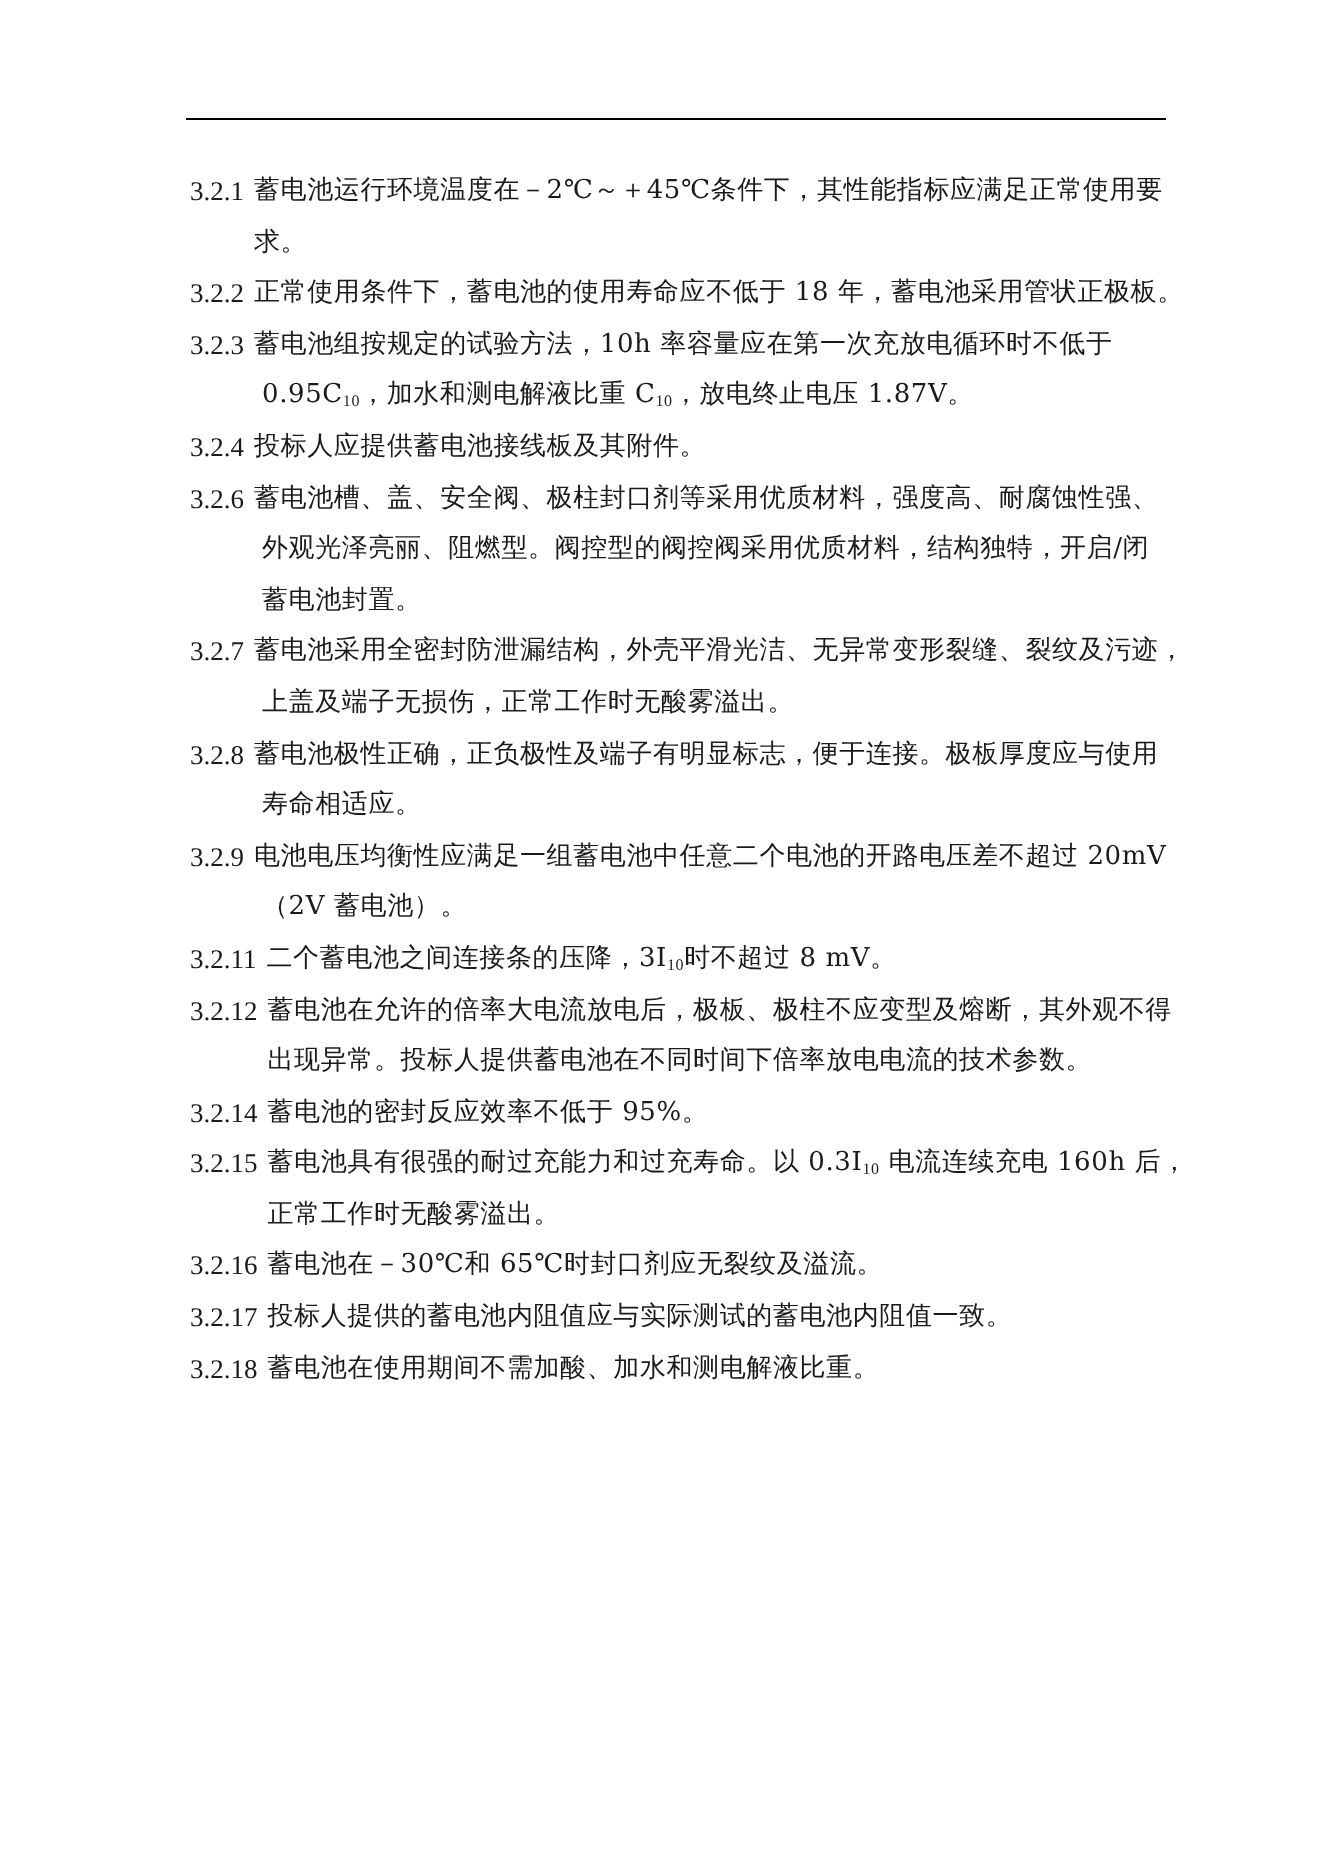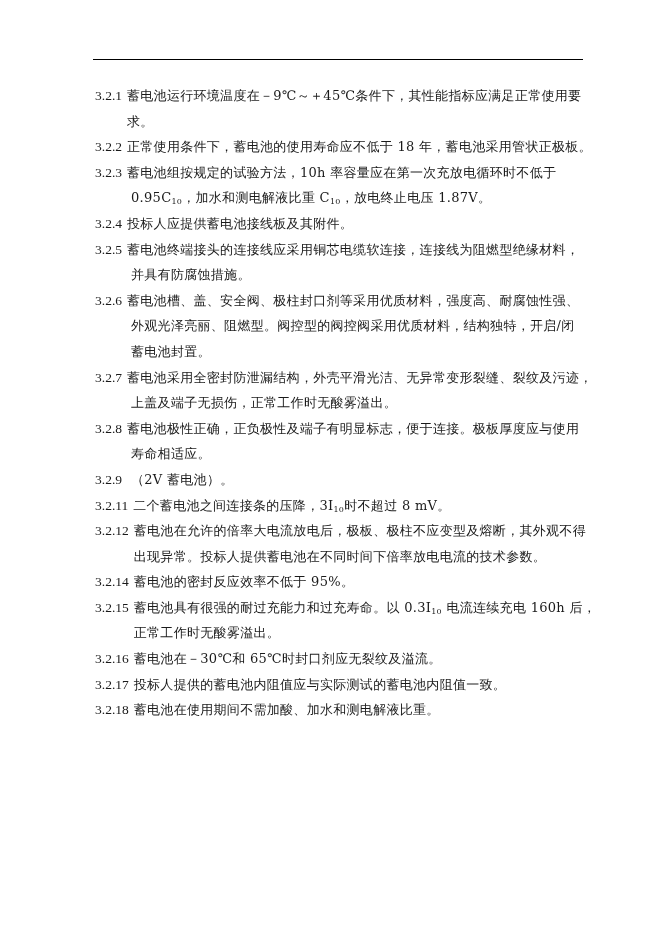--- a/index.html
+++ b/index.html
@@ -3,34 +3,34 @@
 <meta charset="utf-8">
 <style>
   html, body { margin: 0; padding: 0; background: #ffffff; }
   body { width: 662px; height: 936px; position: relative; overflow: hidden;
          font-family: "DejaVu Serif", "Liberation Serif", serif; color: #1a1a1a; }
   .rule { position: absolute; left: 93px; top: 59px; width: 490px; height: 0; border-top: 1px solid #000; }
   .content { position: absolute; left: 95px; top: 83px; width: 495px; }
   .item { display: flex; font-size: 13px; line-height: 25.6px; }
   .num { flex: 0 0 auto; white-space: nowrap; margin-right: 5px; font-family: "Liberation Serif", serif; font-size: 13.5px; }
   .body { flex: 1 1 auto; letter-spacing: 0.3px; }
-  sub { font-size: 8px; vertical-align: -2px; line-height: 0; }
+  sub { font-size: 8px; vertical-align: -2px; line-height: 0; font-family: Liberation Serif, serif; }
   .line { display: block; white-space: nowrap; }
 </style>
 </head>
 <body>
 
 <div class="rule"></div>
 
 <div class="content">
 
   <div class="item">
     <span class="num">3.2.1</span>
     <span class="body">
-      <span class="line">蓄电池运行环境温度在－9℃～＋45℃条件下，其性能指标应满足正常使用要</span>
+      <span class="line">蓄电池运行环境温度在－2℃～＋45℃条件下，其性能指标应满足正常使用要</span>
       <span class="line">求。</span>
     </span>
   </div>
 
   <div class="item">
     <span class="num">3.2.2</span>
     <span class="body">
       <span class="line">正常使用条件下，蓄电池的使用寿命应不低于 18 年，蓄电池采用管状正极板。</span>
     </span>
   </div>
@@ -43,27 +43,20 @@
     </span>
   </div>
 
   <div class="item">
     <span class="num">3.2.4</span>
     <span class="body">
       <span class="line">投标人应提供蓄电池接线板及其附件。</span>
     </span>
   </div>
 
-  <div class="item">
-    <span class="num">3.2.5</span>
-    <span class="body">
-      <span class="line">蓄电池终端接头的连接线应采用铜芯电缆软连接，连接线为阻燃型绝缘材料，</span>
-      <span class="line" style="padding-left:4px">并具有防腐蚀措施。</span>
-    </span>
-  </div>
 
   <div class="item">
     <span class="num">3.2.6</span>
     <span class="body">
       <span class="line">蓄电池槽、盖、安全阀、极柱封口剂等采用优质材料，强度高、耐腐蚀性强、</span>
       <span class="line" style="padding-left:4px">外观光泽亮丽、阻燃型。阀控型的阀控阀采用优质材料，结构独特，开启/闭</span>
       <span class="line" style="padding-left:4px">蓄电池封置。</span>
     </span>
   </div>
 
@@ -79,20 +72,21 @@
     <span class="num">3.2.8</span>
     <span class="body">
       <span class="line">蓄电池极性正确，正负极性及端子有明显标志，便于连接。极板厚度应与使用</span>
       <span class="line" style="padding-left:4px">寿命相适应。</span>
     </span>
   </div>
 
   <div class="item">
     <span class="num">3.2.9</span>
     <span class="body">
+      <span class="line">电池电压均衡性应满足一组蓄电池中任意二个电池的开路电压差不超过 20mV</span>
       <span class="line" style="padding-left:4px">（2V 蓄电池）。</span>
     </span>
   </div>
 
 
   <div class="item">
     <span class="num">3.2.11</span>
     <span class="body">
       <span class="line"><span>二个蓄电池之间连接条的压降，3I</span><sub>10</sub><span>时不超过 8 mV。</span></span>
     </span>

